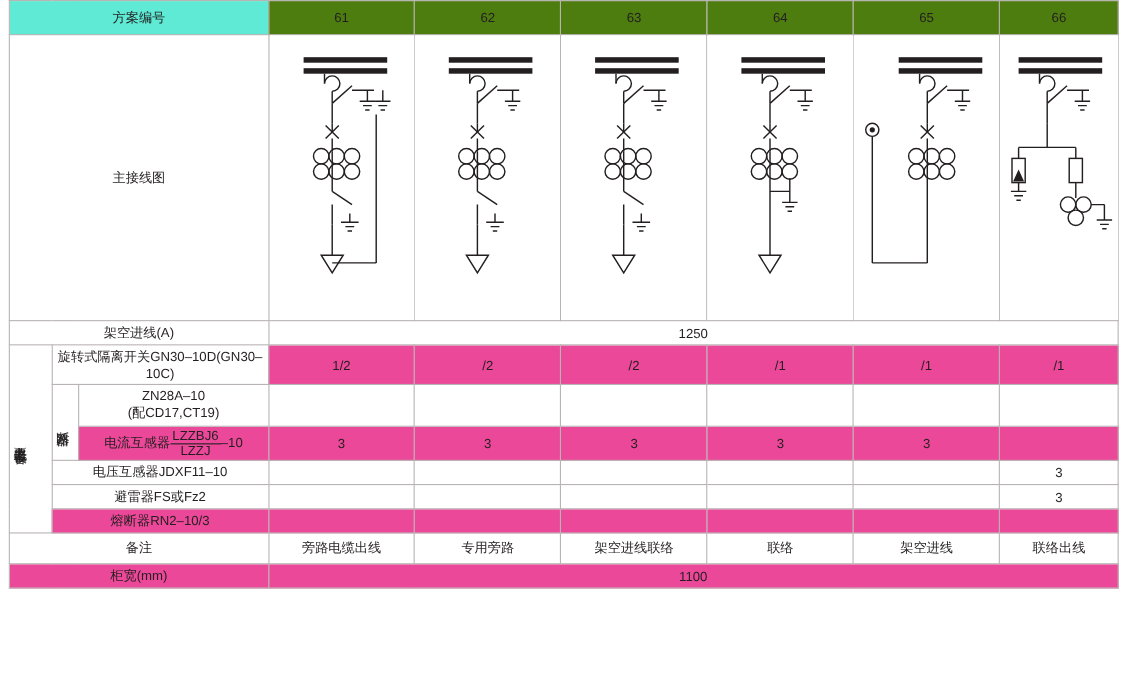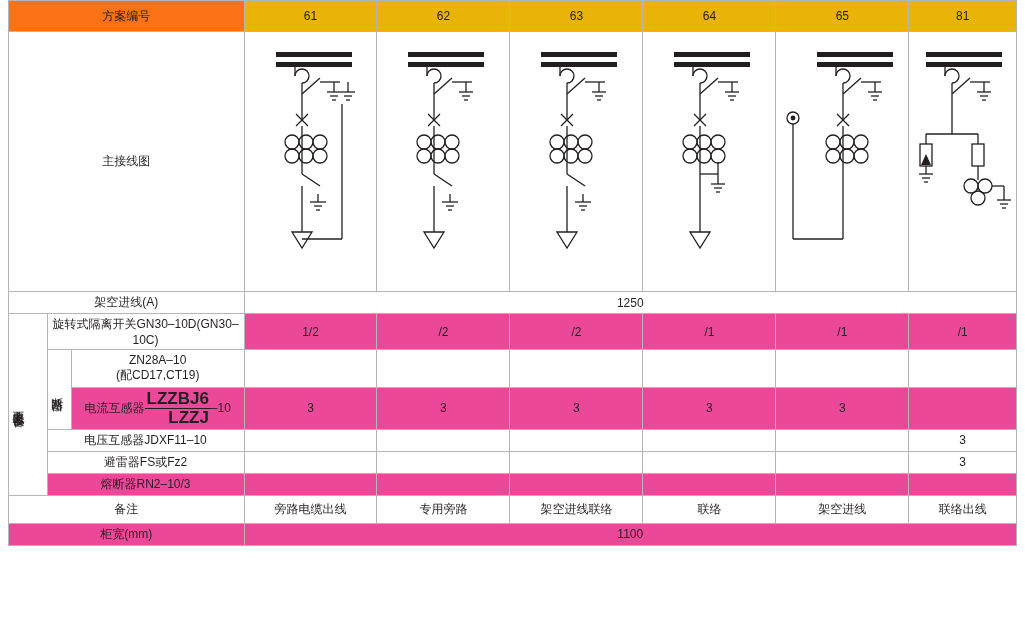--- a/index.html
+++ b/index.html
@@ -28,38 +28,38 @@
   }
   table.main td{
     border:1px solid #b9b4b4;
     text-align:center;
     vertical-align:middle;
     font-size:12px;
     color:#231f20;
     padding:2px 3px;
   }
   .hdr td{
-    background:#eab308;
+    background:#4d7c0f;
     height:26px;
     font-size:13px;
   }
-  .hdr td.first{background:#f97316;}
+  .hdr td.first{background:#5eead4;}
   .pink{background:#ec4899;}
   .white{background:#ffffff;}
   .diagram-row td{height:255px;padding:0;margin-left:12px;}
   .cell-diagram{position:relative;}
   .vlabel{
     writing-mode:vertical-rl;
     text-orientation:upright;
     letter-spacing:1px;
     line-height:1.05;
     font-size:12px;
   }
   .tiny{font-size:11px;}
-  .frac{display:inline-block;vertical-align:middle;text-align:right;line-height:1.05;font-size:17px;font-weight:bold;}
+  .frac{display:inline-block;vertical-align:middle;text-align:center;line-height:1.05;font-size:12px;}
   svg{display:block;}
   .nowrap{white-space:nowrap;text-align:center;}
 </style>
 </head>
 <body>
 
 <div class="page">
 
 
   <table class="main">
@@ -76,21 +76,21 @@
     </colgroup>
 
     <tbody>
         <tr class="hdr">
       <td colspan="3" class="first">方案编号</td>
       <td>61</td>
       <td>62</td>
       <td>63</td>
       <td>64</td>
       <td>65</td>
-      <td>81</td>
+      <td>66</td>
     </tr>
 
     <tr class="diagram-row">
       <td colspan="3" class="white">主接线图</td>
 
       <td class="cell-diagram white">
         <svg width="131" height="255" viewBox="0 0 131 255">
           <g stroke="#231f20" fill="none" stroke-width="1.3">
 
             <rect x="28" y="18" width="76" height="5" fill="#231f20" stroke="none"></rect>

